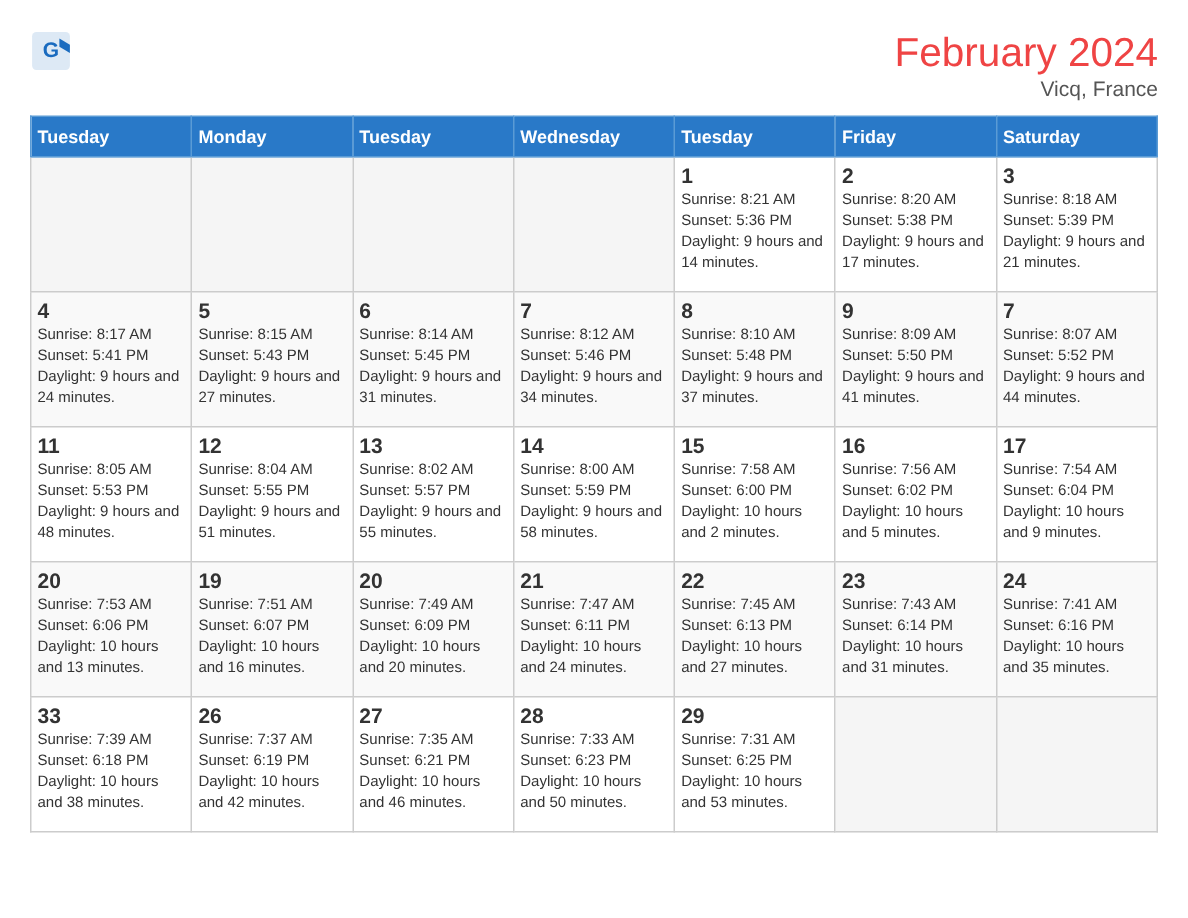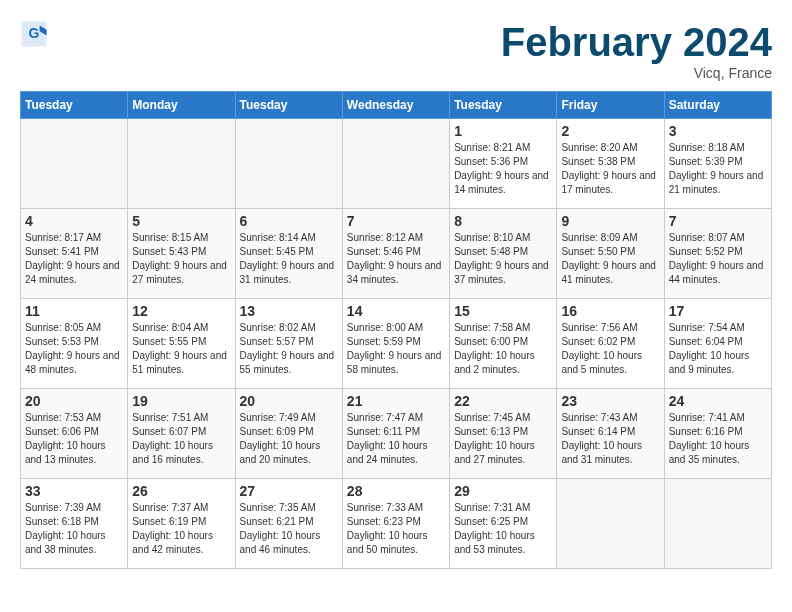--- a/index.html
+++ b/index.html
@@ -22,23 +22,23 @@
     }
     .logo-icon {
       width: 28px;
       height: 28px;
       margin-right: 2px;
     }
     .title-area {
       text-align: right;
     }
     .month-title {
-      font-size: 40px;
-      font-weight: bold;
-      color: #0c4a6e;
+      font-size: 27px;
+      font-weight: normal;
+      color: #ef4444;
     }
     .location {
       font-size: 14px;
       color: #555;
       text-align: right;
     }
     table {
       width: 100%;
       border-collapse: collapse;
       table-layout: fixed;

